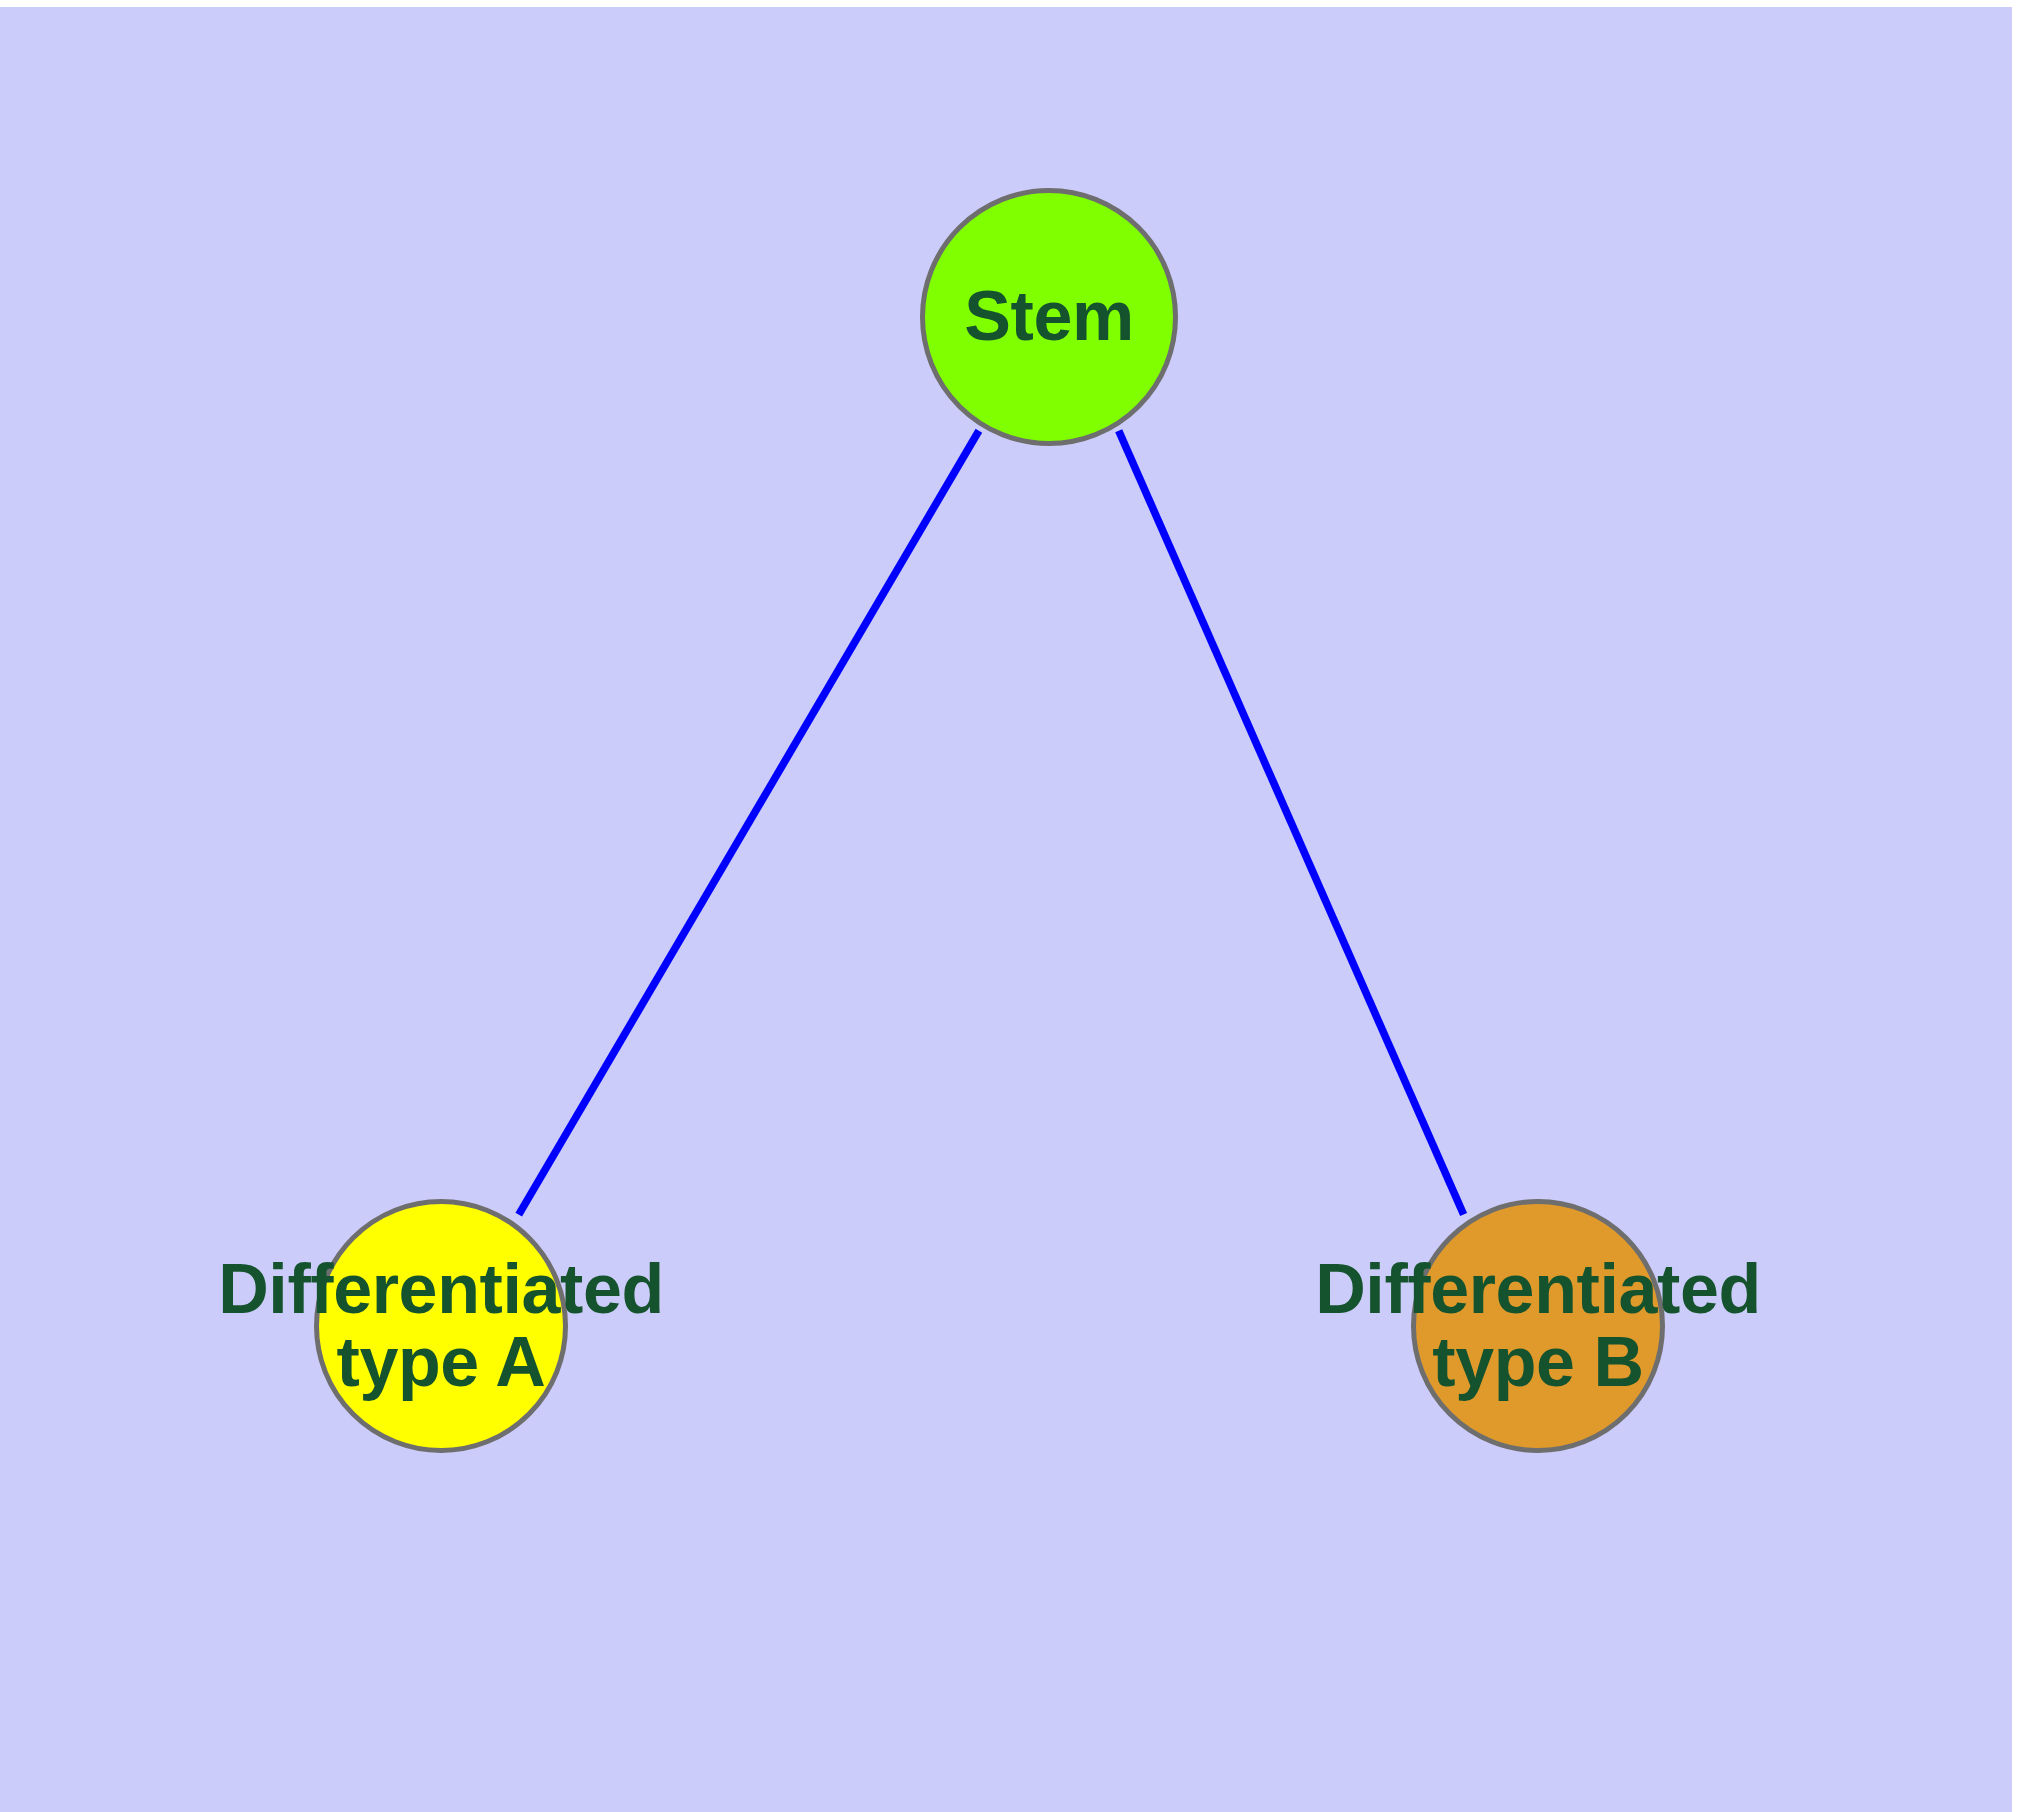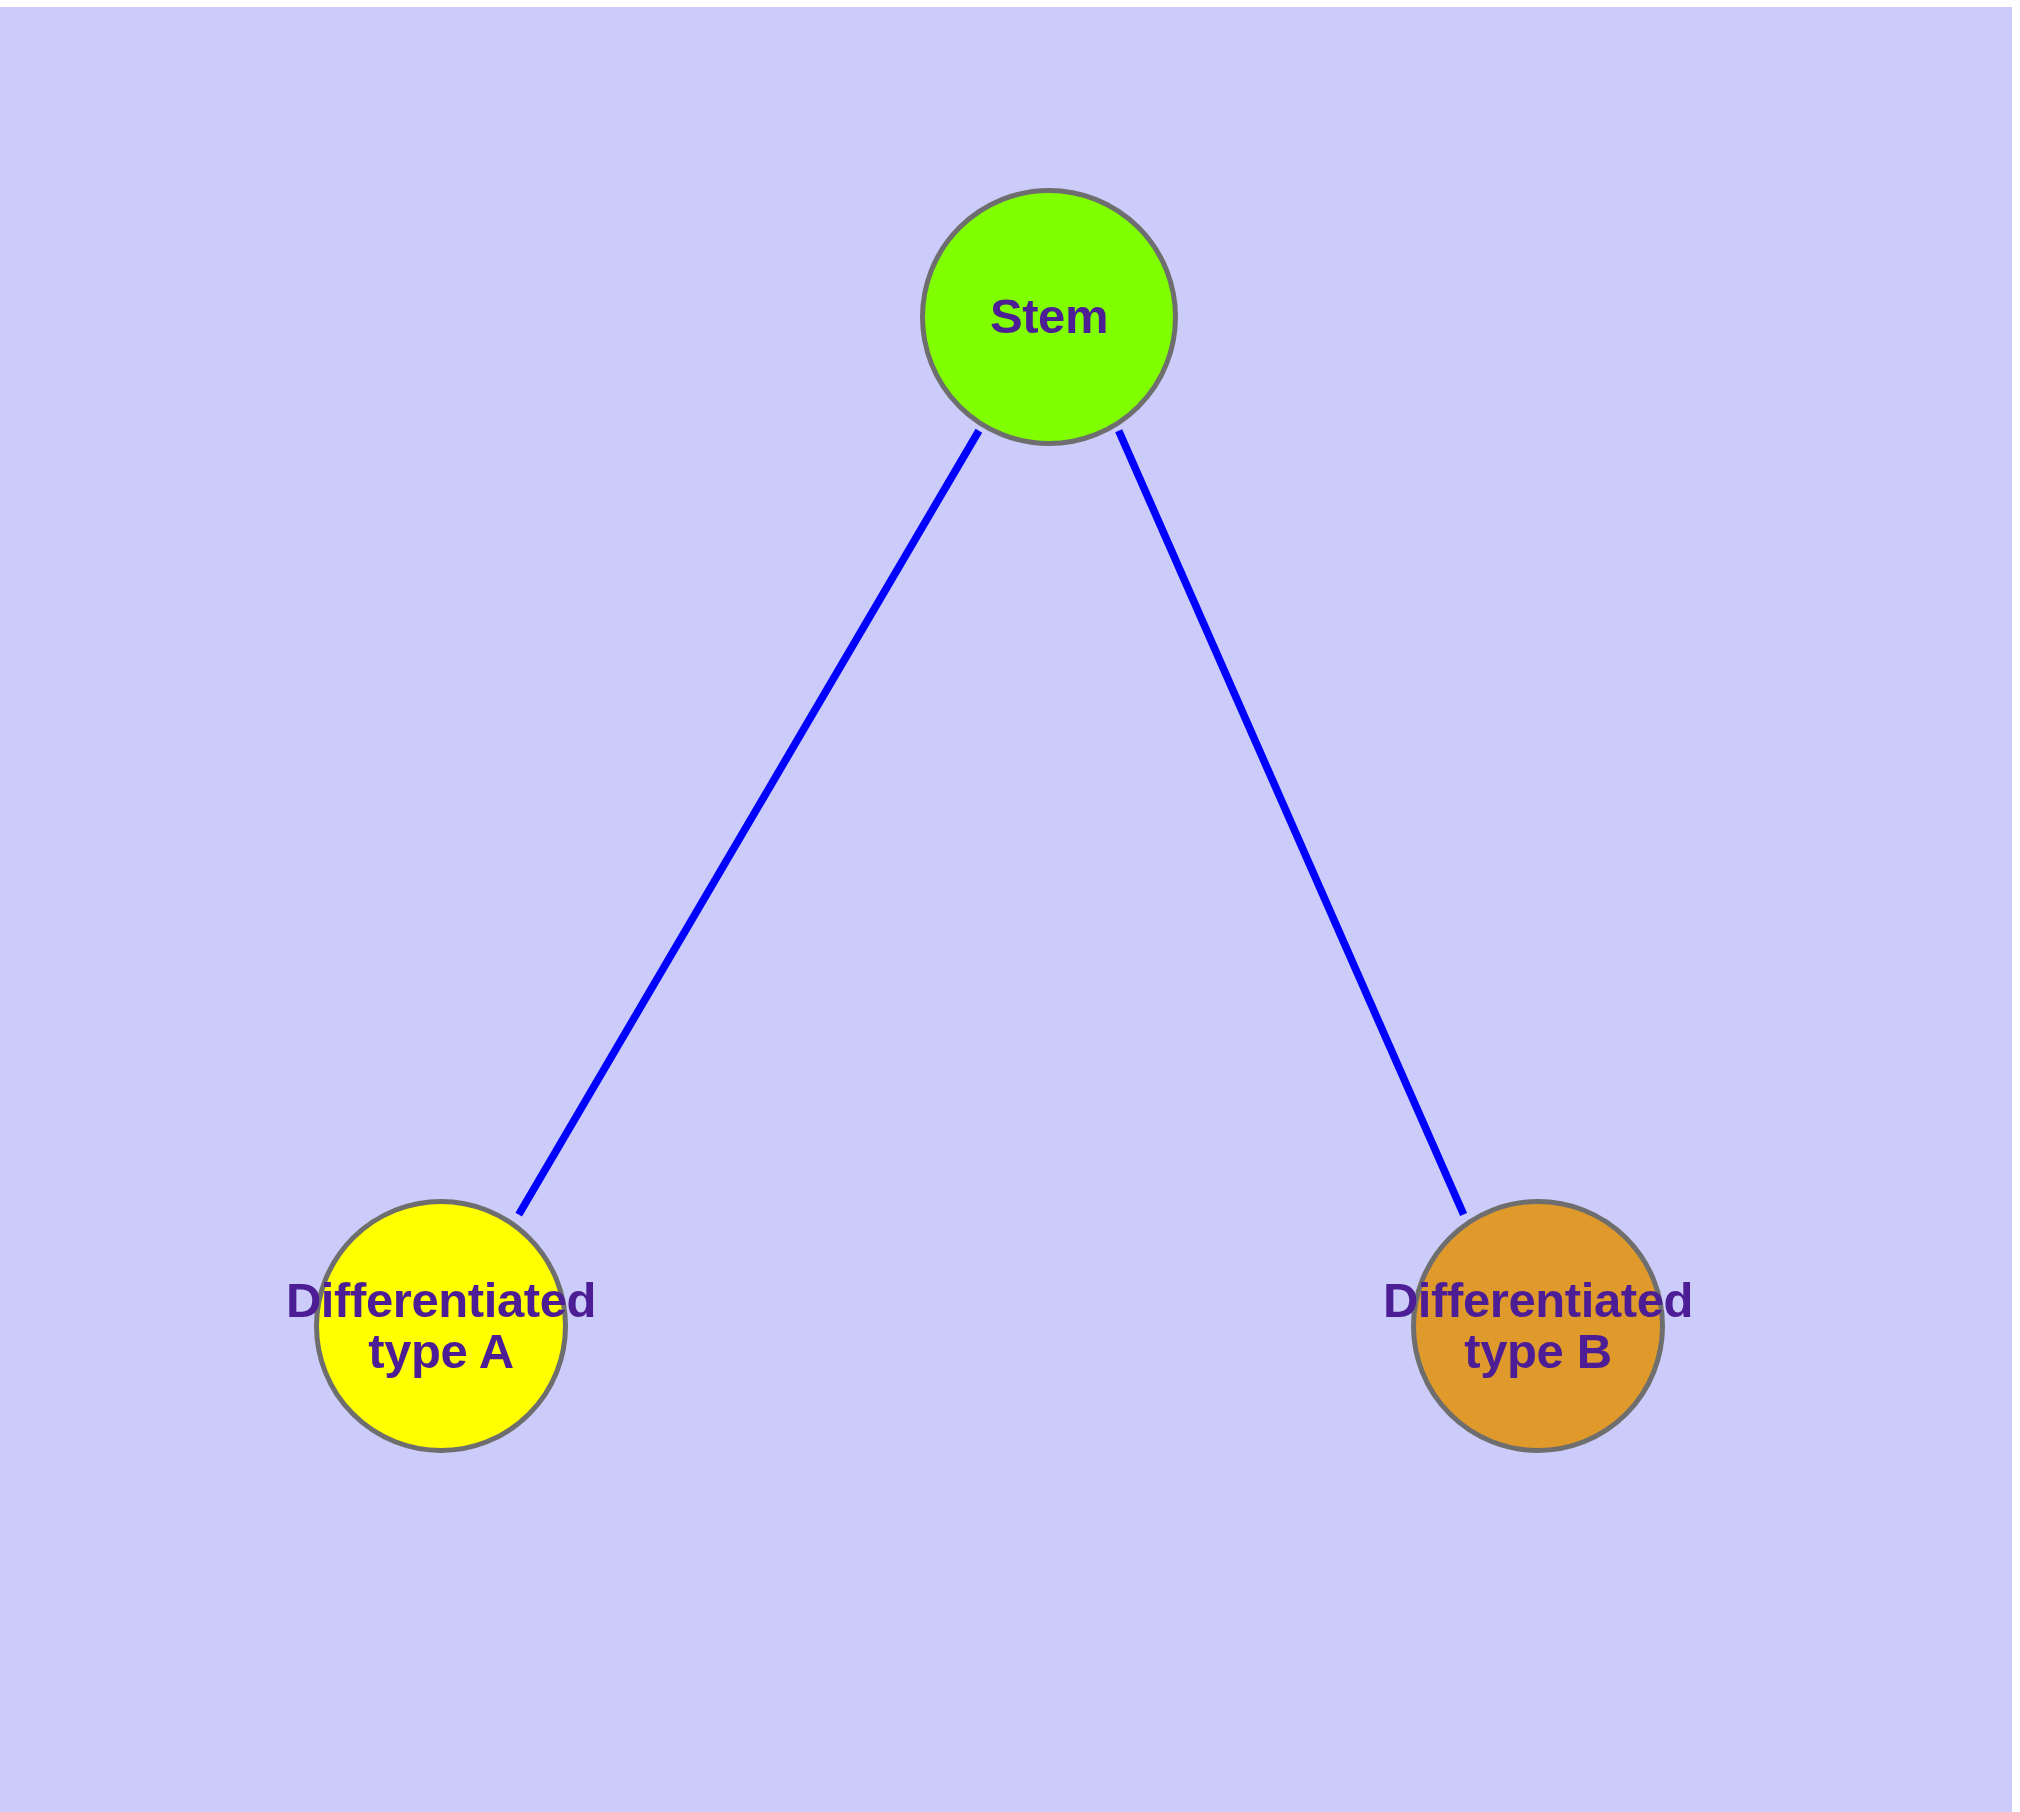--- a/index.html
+++ b/index.html
@@ -52,24 +52,24 @@
     justify-content: center;
   }
 
   .node-label {
     position: absolute;
     left: 50%;
     top: 50%;
     transform: translate(-50%, -50%);
     white-space: nowrap;
     text-align: center;
-    color: #4c1d95;
+    color: #14532d;
     font-family: "Liberation Sans", sans-serif;
     font-weight: bold;
-    font-size: 49px;
+    font-size: 70px;
     line-height: 1.05;
     letter-spacing: -0.4px;
   }
 
   #node-stem {
     left: 920px;
     top: 181px;
     width: 258px;
     height: 258px;
     background: #7fff00;

